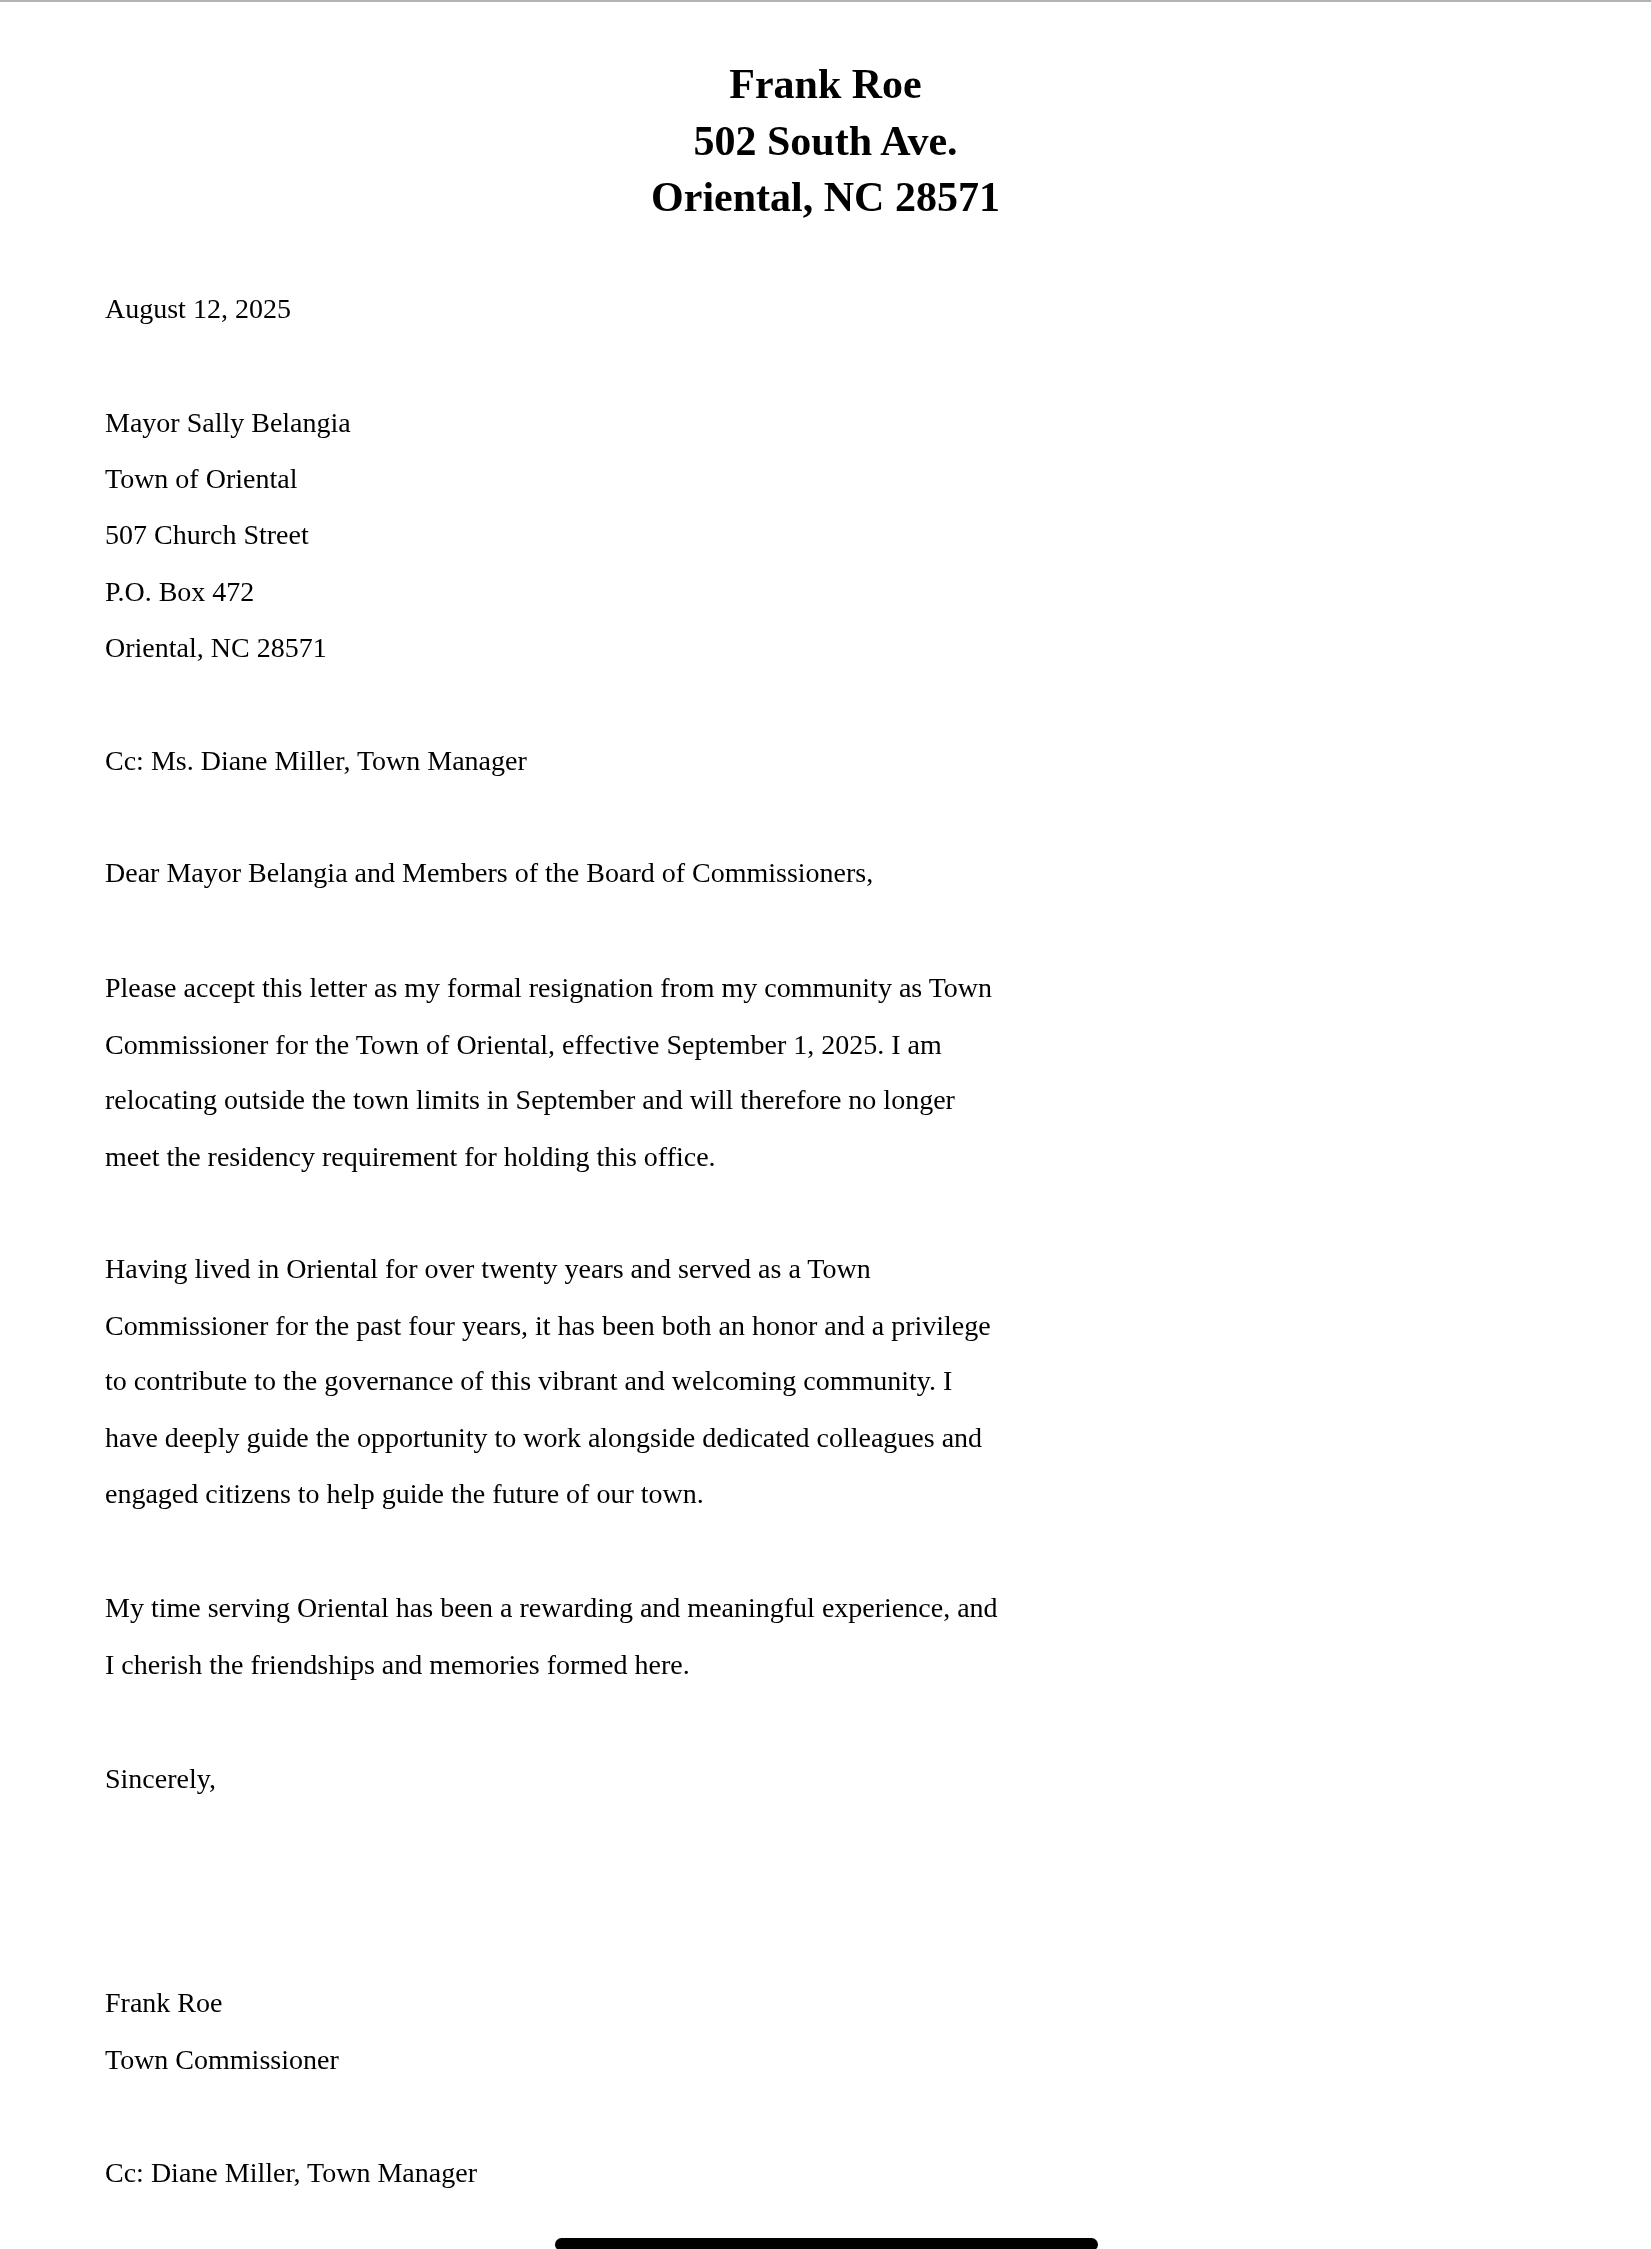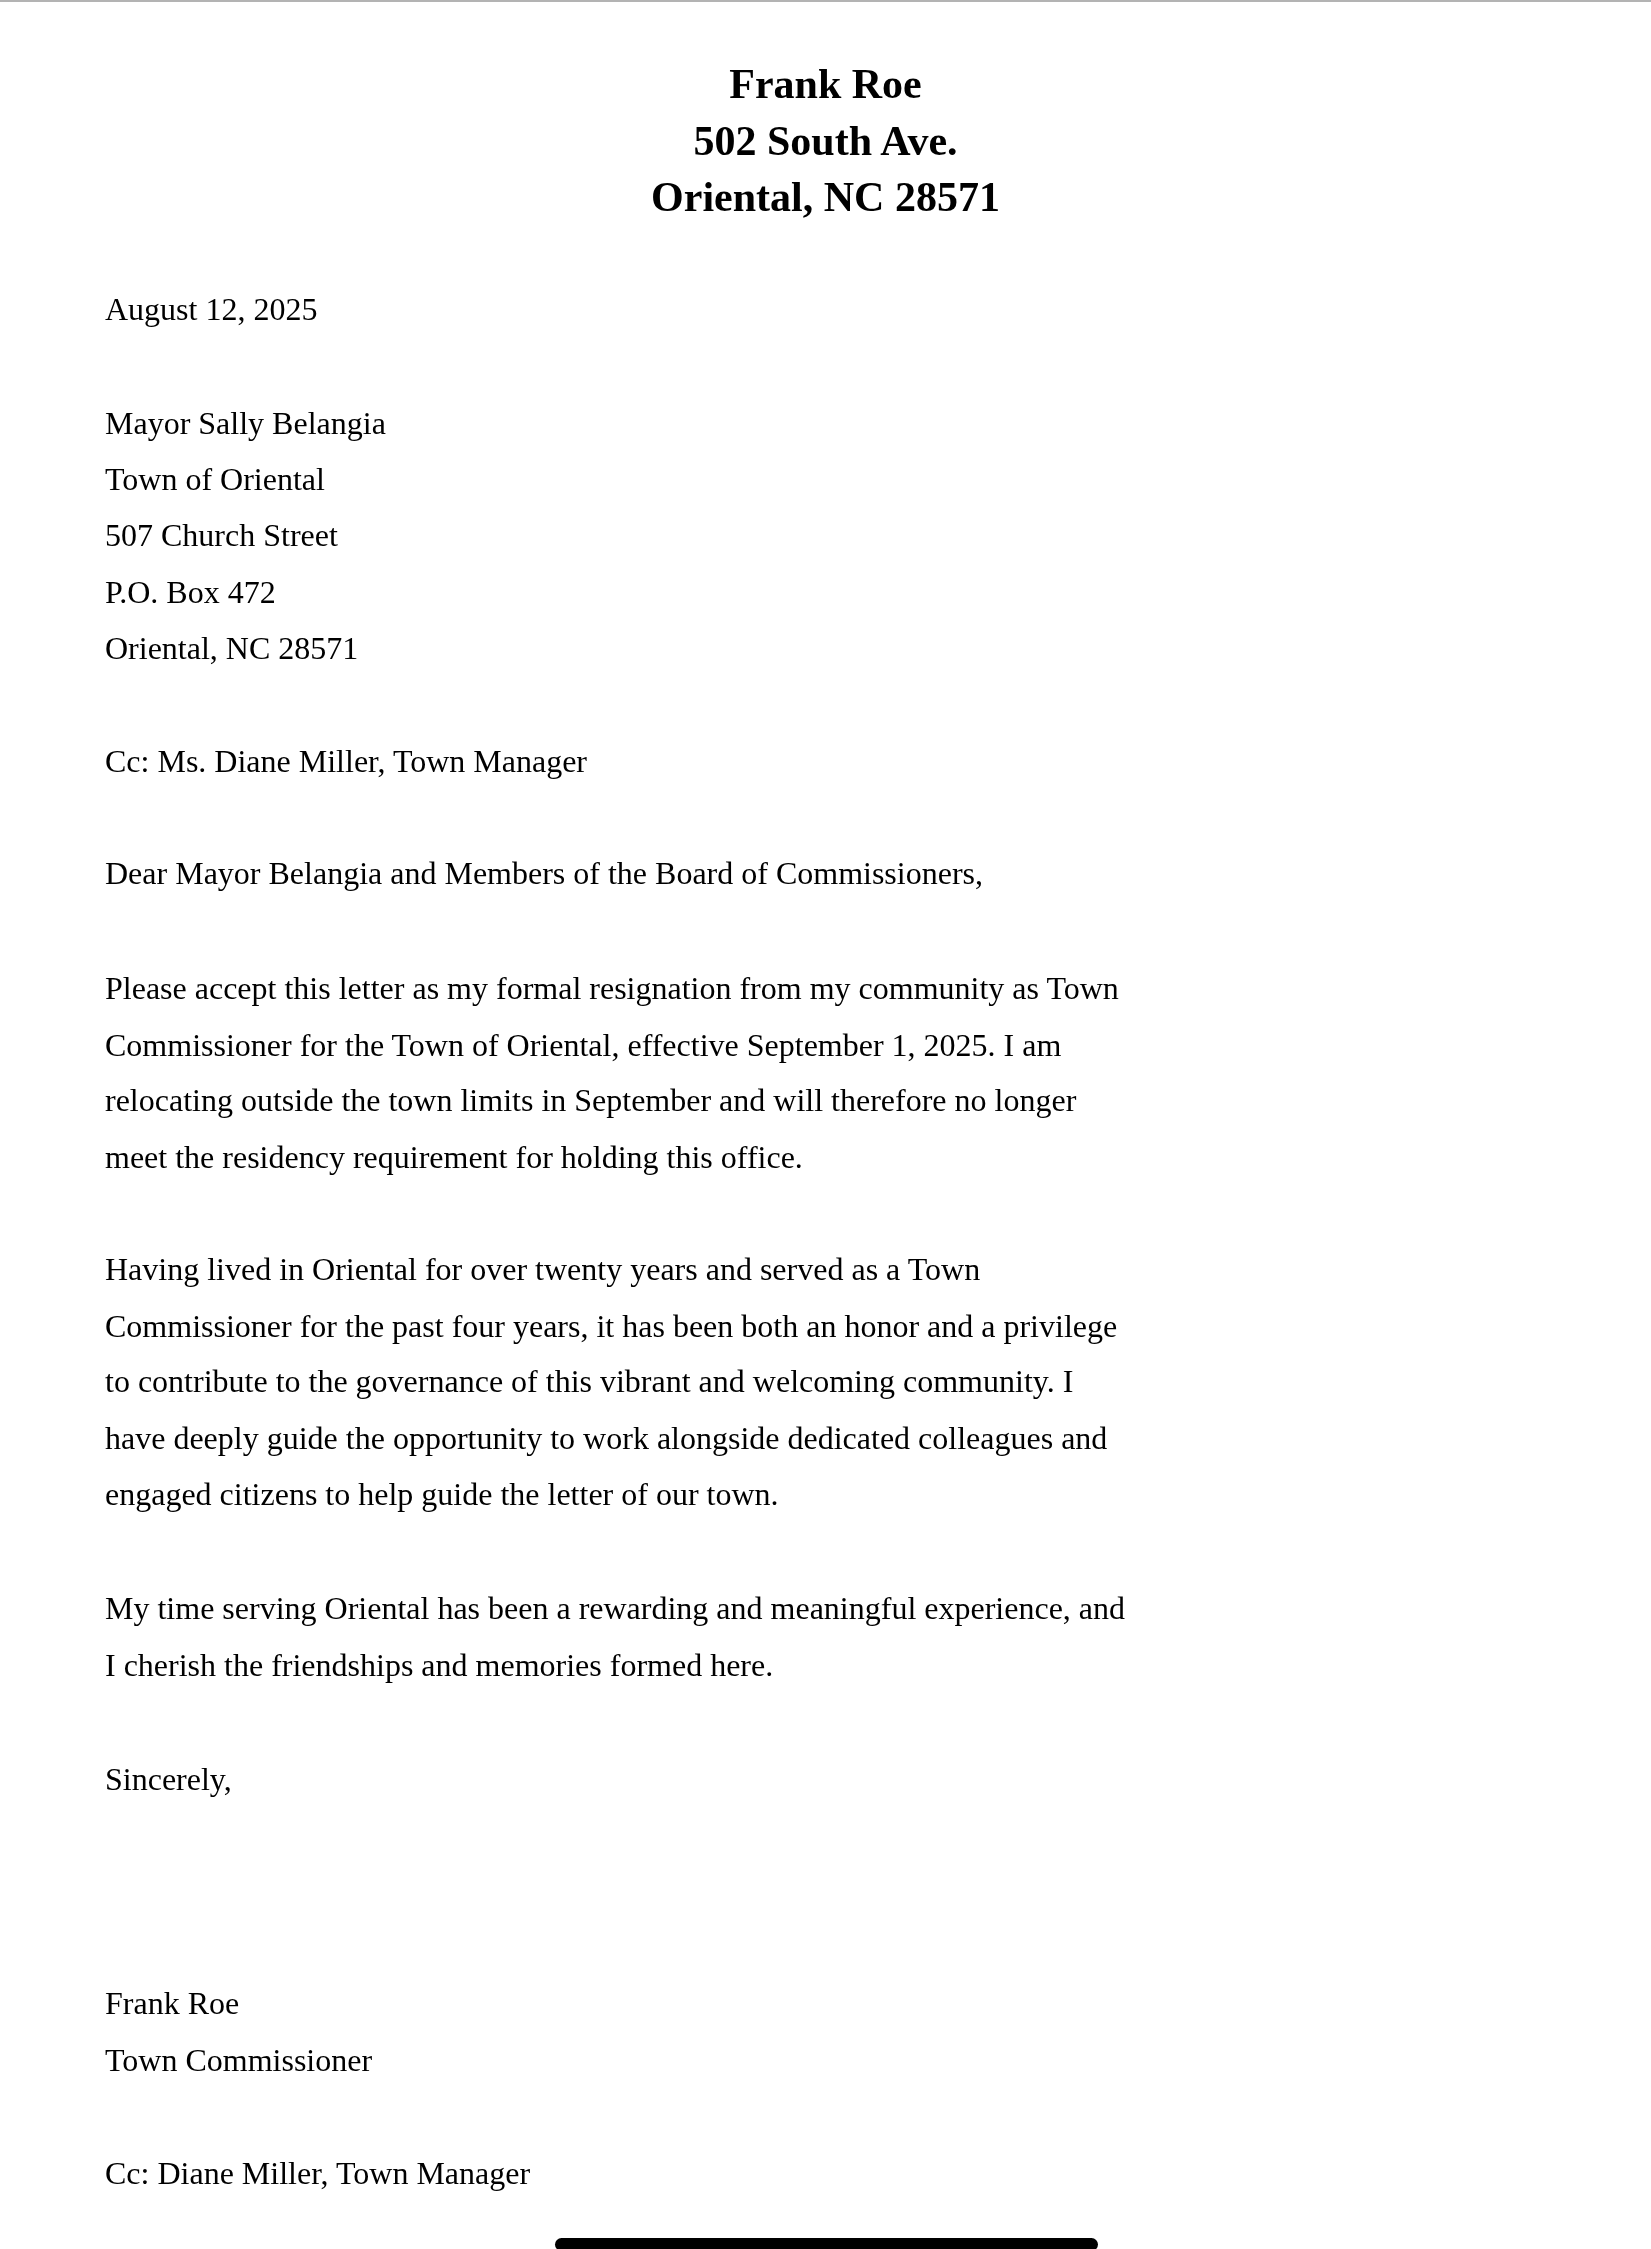--- a/index.html
+++ b/index.html
@@ -2,21 +2,21 @@
 <html><head>
 <meta charset="utf-8">
 <style>
   html, body { margin: 0; padding: 0; }
   body {
     width: 1651px; height: 2249px; background: #ffffff; position: relative; overflow: hidden;
     font-family: "Liberation Serif", "DejaVu Serif", serif; color: #000;
   }
   .top-rule { position: absolute; left: 0; top: 0; width: 1651px; height: 2px; background: #b3b3b3; }
   .line {
-    position: absolute; left: 105px; font-size: 32px; line-height: 56px; height: 56px;
+    position: absolute; left: 105px; font-size: 28px; line-height: 56px; height: 56px;
     white-space: nowrap; letter-spacing: 0;
   }
   .heading {
     position: absolute; left: 0; width: 1651px; text-align: center;
     font-size: 42px; line-height: 56px; font-weight: bold; white-space: nowrap;
   }
   .home-indicator {
     position: absolute; left: 555px; top: 2238px; width: 543px; height: 13px;
     background: #000; border-radius: 7px;
   }
@@ -51,21 +51,21 @@
   <div class="line" style="top:1017px">Commissioner for the Town of Oriental, effective September 1, 2025. I am</div>
   <div class="line" style="top:1072px">relocating outside the town limits in September and will therefore no longer</div>
   <div class="line" style="top:1129px">meet the residency requirement for holding this office.</div>
 </div>
 
 <div>
   <div class="line" style="top:1241px">Having lived in Oriental for over twenty years and served as a Town</div>
   <div class="line" style="top:1298px">Commissioner for the past four years, it has been both an honor and a privilege</div>
   <div class="line" style="top:1353px">to contribute to the governance of this vibrant and welcoming community. I</div>
   <div class="line" style="top:1410px">have deeply guide the opportunity to work alongside dedicated colleagues and</div>
-  <div class="line" style="top:1466px">engaged citizens to help guide the letter of our town.</div>
+  <div class="line" style="top:1466px">engaged citizens to help guide the future of our town.</div>
 </div>
 
 <div>
   <div class="line" style="top:1580px">My time serving Oriental has been a rewarding and meaningful experience, and</div>
   <div class="line" style="top:1637px">I cherish the friendships and memories formed here.</div>
 </div>
 
 <div class="line" style="top:1751px">Sincerely,</div>
 
 <div>

